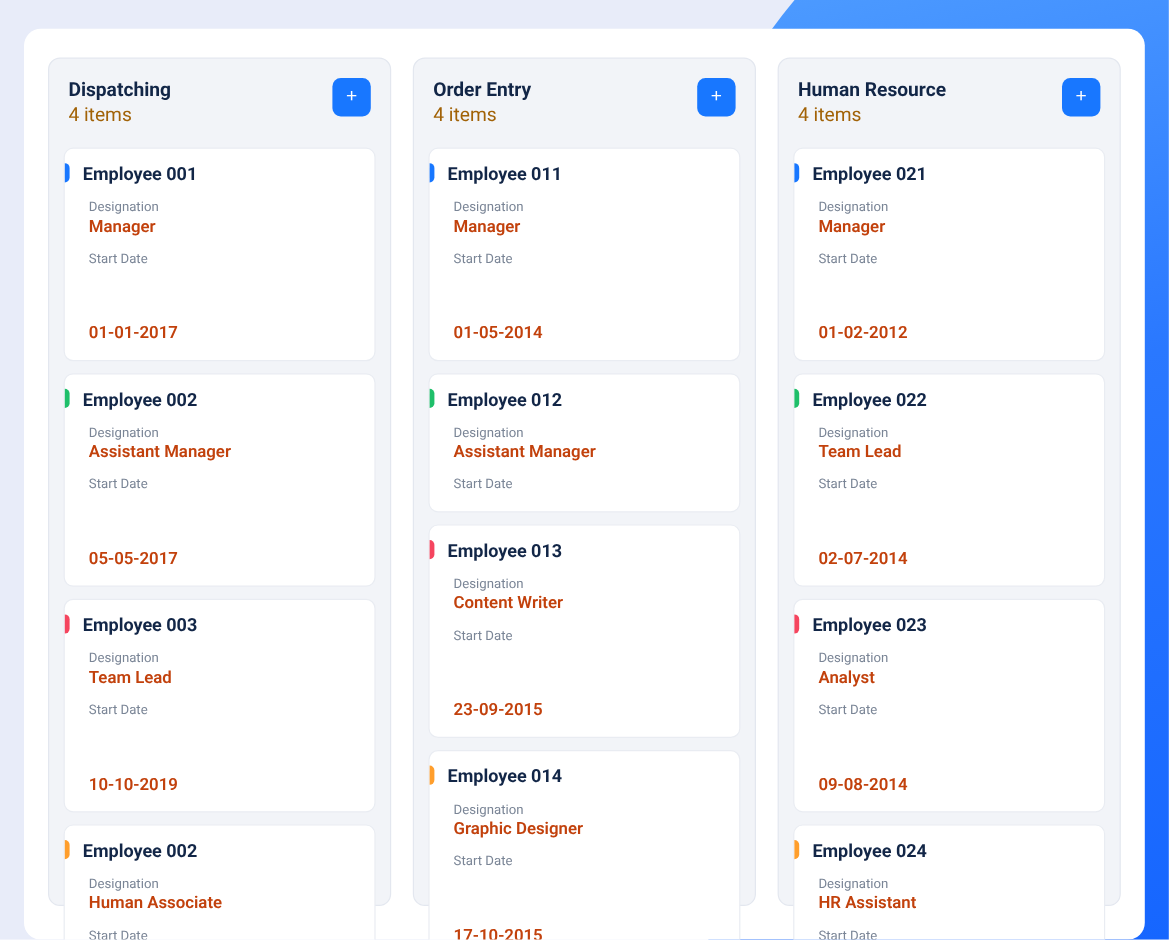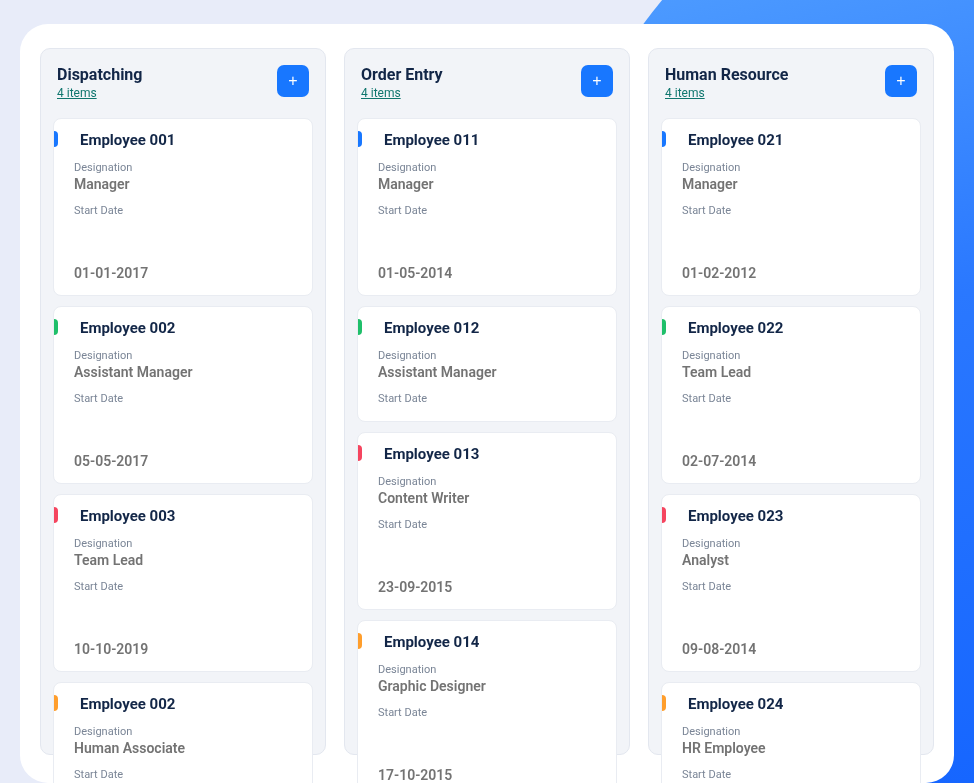--- a/index.html
+++ b/index.html
@@ -19,21 +19,21 @@
       height: 1100px;
       background: linear-gradient(165deg, #58a6ff 0%, #2a78ff 40%, #0b5cff 100%);
       border-radius: 50% 0 0 50% / 50% 0 0 50%;
       z-index: 0;
     }
     .container {
       position: relative;
       z-index: 1;
       background: #ffffff;
       margin: 24px 20px 0 20px;
-      border-radius: 28px;
+      border-radius: 14px;
       padding: 24px 20px 28px 20px;
       display: flex;
       gap: 18px;
       height: calc(100% - 24px);
     }
     .column {
       flex: 1;
       background: #f2f4f8;
       border: 1px solid #e3e7ef;
       border-radius: 10px;
@@ -48,23 +48,22 @@
       margin-bottom: 18px;
       padding: 2px 4px 0 4px;
     }
     .column-title {
       font-size: 16px;
       font-weight: 700;
       color: #122647;
       margin-bottom: 2px;
     }
     .column-count {
-      font-size: 12px;
-      color: #0f766e;
-      text-decoration: underline;
+      font-size: 16px;
+      color: #a16207;
     }
     .add-btn {
       width: 32px;
       height: 32px;
       background: #1877ff;
       border: none;
       border-radius: 7px;
       color: #fff;
       font-size: 16px;
       font-weight: 400;
@@ -91,31 +90,31 @@
       border-radius: 0 4px 4px 0;
     }
     .accent.blue  { background: #1877ff; }
     .accent.green { background: #1fbf6a; }
     .accent.red   { background: #f5455f; }
     .accent.orange{ background: #ff9e2c; }
     .card-title {
       font-size: 15px;
       font-weight: 700;
       color: #122647;
-      margin: 0 0 12px 12px;
+      margin: 0 0 12px 1px;
     }
     .field-label {
       font-size: 11px;
       color: #7a8596;
       margin: 0 0 2px 6px;
     }
     .field-value {
       font-size: 14px;
       font-weight: 600;
-      color: #737373;
+      color: #c2410c;
       margin: 0 0 12px 6px;
     }
     .field-value:last-child { margin-bottom: 0; margin-top: 48px; }
   </style>
 </head>
 <body>
 
 <div class="bg-gradient"></div>
 
 <div class="container">
@@ -235,18 +234,18 @@
         <div class="card-title">Employee 023</div>
         <div class="field-label">Designation</div>
         <div class="field-value">Analyst</div>
         <div class="field-label">Start Date</div>
         <div class="field-value">09-08-2014</div>
       </div>
       <div class="card">
         <div class="accent orange"></div>
         <div class="card-title">Employee 024</div>
         <div class="field-label">Designation</div>
-        <div class="field-value">HR Employee</div>
+        <div class="field-value">HR Assistant</div>
         <div class="field-label">Start Date</div>
         <div class="field-value">11-10-2018</div>
       </div>
     </div>
   </div>
 
 </body></html>

